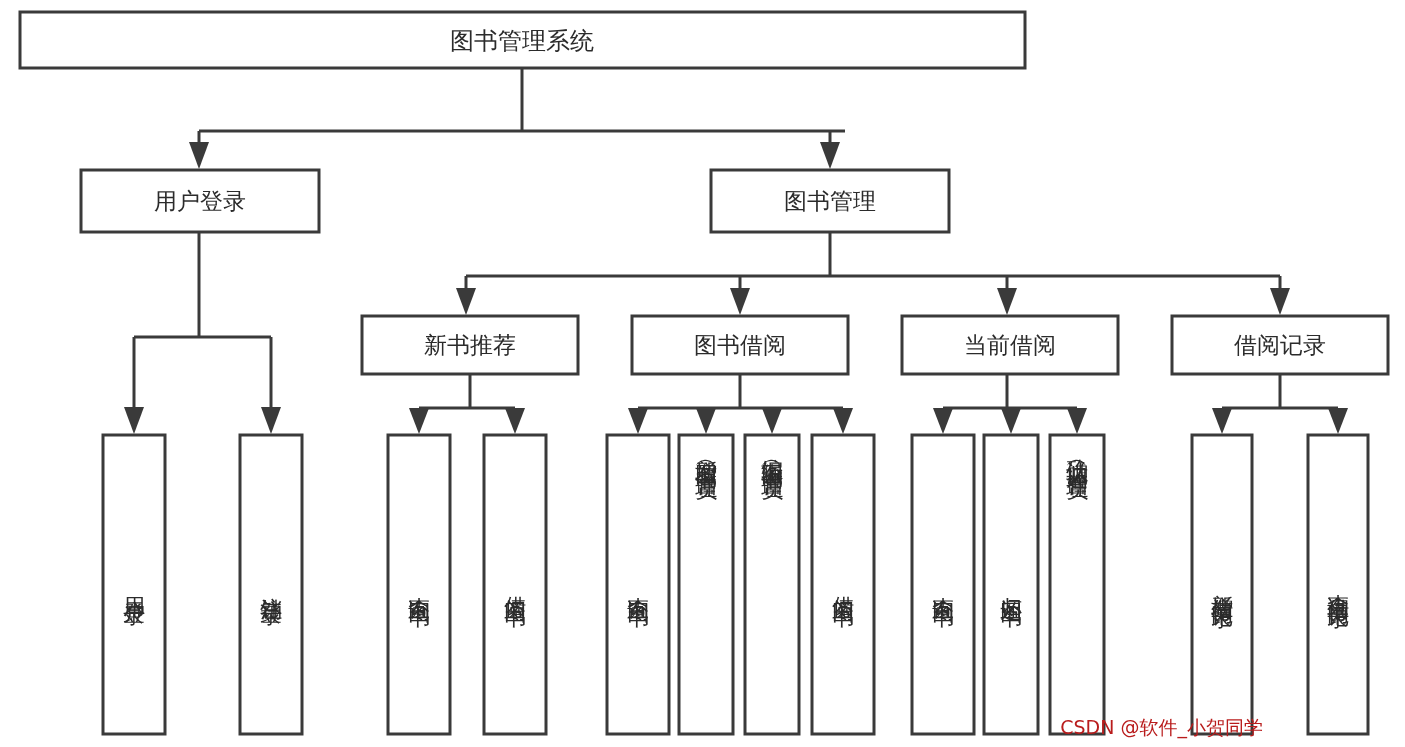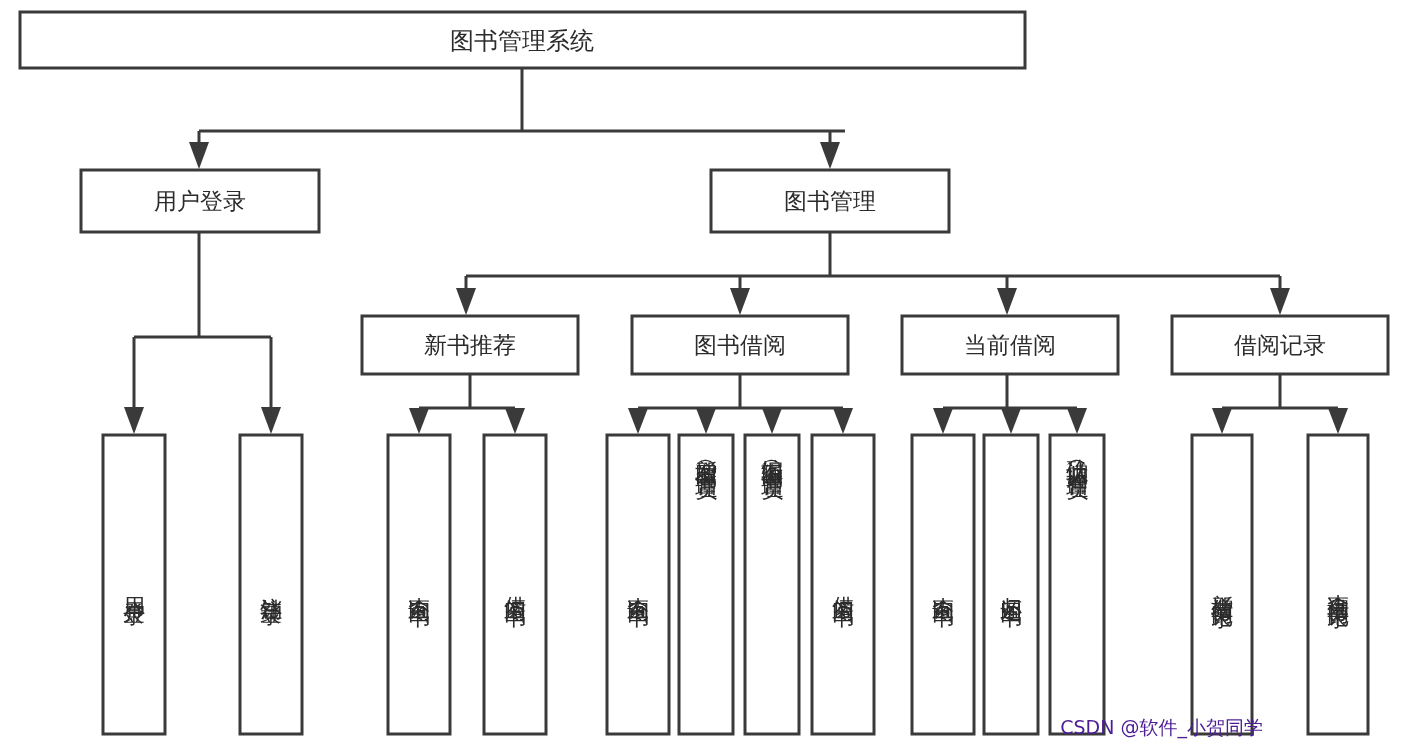--- a/index.html
+++ b/index.html
@@ -67,21 +67,21 @@
     letter-spacing: 3px;
     color: #2b2b2b;
     white-space: nowrap;
   }
   .watermark {
     position: absolute;
     right: 12px;
     bottom: 6px;
     font-family: "DejaVu Sans", "Liberation Sans", sans-serif;
     font-size: 19px;
-    color: #4c1d95;
+    color: #b91c1c;
     white-space: nowrap;
     user-select: none;
   }
 </style>
 </head>
 <body>
 
 <div id="diagram-root">
 
   <svg class="diagram" viewBox="0 0 1405 747">

